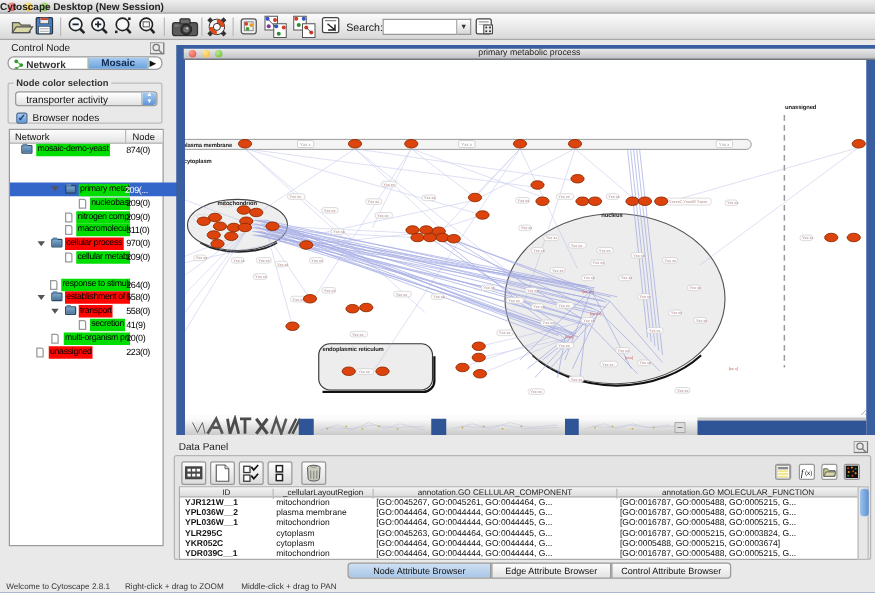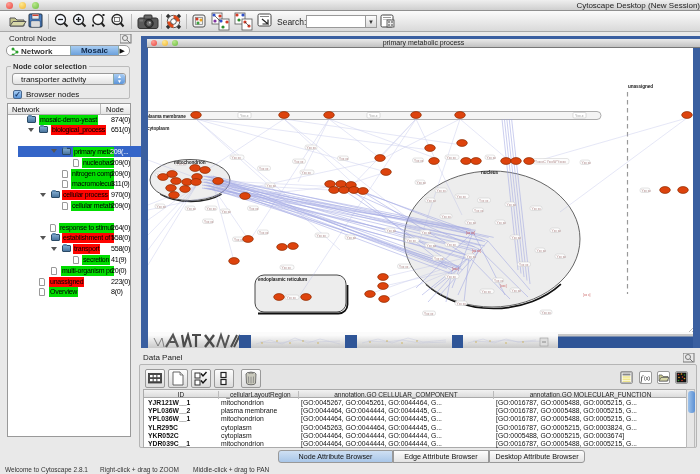--- a/index.html
+++ b/index.html
@@ -1,19 +1,19 @@
 <!DOCTYPE html>
 <html><head><meta charset="utf-8"><style>
 *{margin:0;padding:0;box-sizing:border-box}
 html,body{width:700px;height:474px;overflow:hidden}
 body{font-family:"Liberation Sans",sans-serif;background:#e9e9e9;position:relative;font-size:8px;color:#111}
 
 #titlebar{position:absolute;left:0;top:0;width:700px;height:11px;background:linear-gradient(#efefef,#cfcfcf);border-bottom:1px solid #8f8f8f}
 #titlebar .tl{position:absolute;top:2px;width:7px;height:7px;border-radius:50%}
-#title-text{position:absolute;left:0;right:0;top:1px;text-align:right;font-size:8px;font-weight:normal;color:#222}
+#title-text{position:absolute;left:0;right:0;top:1px;text-align:left;font-size:8px;font-weight:bold;color:#222}
 
 #toolbar{position:absolute;left:0;top:11px;width:700px;height:21px;background:linear-gradient(#fbfbfb,#d9d9d9);border-bottom:1px solid #a8a8a8}
 .sep{position:absolute;top:3px;height:15px;width:1px;background:#bbb}
 #searchlbl{position:absolute;left:277px;top:6px;font-size:8.5px;color:#222}
 #searchbox{position:absolute;left:306px;top:4px;width:60px;height:13px;background:#fff;border:1px solid #999}
 #searcharrow{position:absolute;left:366px;top:4px;width:11px;height:13px;background:linear-gradient(#fdfdfd,#d8d8d8);border:1px solid #999;border-left:none;font-size:6px;text-align:center;line-height:13px;color:#333}
 
 #cp-head{position:absolute;left:0;top:32px;width:136px;height:13px;background:#e9e9e9}
 #cp-head span{position:absolute;left:9px;top:2px;font-size:8px;color:#222}
 #cp-tabs{position:absolute;left:6px;top:45px;width:124px;height:11px;background:#fff;border:1px solid #9a9a9a;border-radius:5px;overflow:hidden}
@@ -25,21 +25,21 @@
 #dropdown{position:absolute;left:12px;top:73px;width:114px;height:12px;background:linear-gradient(#fff,#e2e2e2);border:1px solid #9a9a9a;border-radius:3px}
 #dropdown .txt{position:absolute;left:8px;top:1px;font-size:8px;color:#111}
 #dropdown .btn{position:absolute;right:0;top:0;width:12px;height:10px;background:linear-gradient(#a9cdf4,#5d95d9);border-left:1px solid #8aa;border-radius:0 3px 3px 0;color:#fff;font-size:5px;line-height:5px;text-align:center}
 #checkbox{position:absolute;left:13px;top:90px;width:9px;height:9px;background:linear-gradient(#a6cdf4,#5d97da);border:1px solid #49688f;border-radius:2px;color:#1a3a6b;font-size:8px;line-height:8px;font-weight:bold;text-align:center}
 #checklbl{position:absolute;left:26px;top:90px;font-size:8px;color:#111}
 #treebox{position:absolute;left:7px;top:103px;width:124px;height:334px;background:#fff;border:1px solid #999}
 #treehdr{position:absolute;left:0;top:0;width:122px;height:11px;background:linear-gradient(#fdfdfd,#e4e4e4);border-bottom:1px solid #aaa}
 #treehdr .c1{position:absolute;left:4px;top:1px;font-size:7.5px;color:#111}
 #treehdr .c2{position:absolute;left:98px;top:1px;font-size:7.5px;color:#111}
 #treehdr .vline{position:absolute;left:92px;top:0;width:1px;height:11px;background:#bbb}
-.trow{position:absolute;left:10px;width:148px;height:11px;font-size:7px;letter-spacing:-0.25px;white-space:nowrap}
+.trow{position:absolute;left:0;width:148px;height:11px;font-size:7px;letter-spacing:-0.25px;white-space:nowrap}
 .trow .lbl{position:absolute;top:0.5px;height:10px;line-height:10px;padding:0 1px;color:#000;overflow:hidden}
 .trow .val{position:absolute;left:93px;top:0.5px;line-height:10px;color:#000;font-size:7.2px;letter-spacing:-0.3px}
 .trow.sel{background:#3465c8}
 .trow.sel .val{color:#fff}
 .gn{background:#00dd00}
 .rd{background:#ff0400}
 .tri{position:absolute;top:3px;width:0;height:0;border-left:3.5px solid transparent;border-right:3.5px solid transparent;border-top:4.5px solid #555}
 .fold{position:absolute;top:1.5px;width:9px;height:7px;background:linear-gradient(#7da7cc,#49759e);border:0.5px solid #2a4a66;border-radius:1px}
 .fold:before{content:"";position:absolute;left:0;top:-2px;width:4px;height:2px;background:#5d87ac;border-radius:1px 1px 0 0}
 .file{position:absolute;top:1.5px;width:6px;height:8px;background:#fff;border:0.6px solid #999;border-radius:0 2px 0 0}
@@ -233,26 +233,20 @@
       <div class="c1">Network</div>
       <div class="vline"></div>
       <div class="c2">Node</div>
     </div>
 
     <div class="trow" style="top:10.0px">
       <div class="fold" style="left:9px"></div>
       <div class="lbl gn" style="left:21px;max-width:75px">mosaic-demo-yeast</div>
       <div class="val">874(0)</div>
     </div>
-    <div class="trow" style="top:20.8px">
-      <div class="tri" style="left:10px"></div>
-      <div class="fold" style="left:21px"></div>
-      <div class="lbl rd" style="left:33px;max-width:63px">biological_process</div>
-      <div class="val">651(0)</div>
-    </div>
     <div class="trow sel" style="top:42.4px">
       <div class="tri" style="left:33px"></div>
       <div class="fold" style="left:44px"></div>
       <div class="lbl gn" style="left:55px;max-width:41px">primary metabo</div>
       <div class="val" style="left:92px">209(...</div>
     </div>
     <div class="trow" style="top:53.2px">
       <div class="file" style="left:55px"></div>
       <div class="lbl gn" style="left:64px;max-width:32px">nucleobase-</div>
       <div class="val">209(0)</div>
@@ -302,25 +296,20 @@
     </div>
     <div class="trow" style="top:161.2px">
       <div class="file" style="left:33px"></div>
       <div class="lbl gn" style="left:43px;max-width:53px">multi-organism pro</div>
       <div class="val">20(0)</div>
     </div>
     <div class="trow" style="top:172.0px">
       <div class="file" style="left:21px"></div>
       <div class="lbl rd" style="left:31px;max-width:65px">unassigned</div>
       <div class="val">223(0)</div>
-    </div>
-    <div class="trow" style="top:182.8px">
-      <div class="file" style="left:21px"></div>
-      <div class="lbl gn" style="left:31px;max-width:65px">Overview</div>
-      <div class="val">8(0)</div>
     </div>
   </div>
 
   <div id="netwin">
     <div id="nettitle">
       <div class="tl" style="left:4px;background:radial-gradient(circle at 35% 30%,#ff9d95,#e8453c)"></div>
       <div class="tl" style="left:14.5px;background:radial-gradient(circle at 35% 30%,#ffe990,#f0b32e)"></div>
       <div class="tl" style="left:25px;background:radial-gradient(circle at 35% 30%,#b8e98c,#6cb93c)"></div>
       <div class="t">primary metabolic process</div>
     </div>
@@ -779,18 +768,18 @@
         <span class="c3">[GO:0044464, GO:0044444, GO:0044444, G...</span>
         <span class="c4">[GO:0016787, GO:0005488, GO:0005215, G...</span>
       </div>
     </div>
     <div id="dpscroll">
       <div id="dpthumb"></div>
     </div>
   </div>
   <div class="btab" id="btab1">Node Attribute Browser</div>
   <div class="btab" id="btab2">Edge Attribute Browser</div>
-  <div class="btab" id="btab3">Desktop Attribute Browser</div>
+  <div class="btab" id="btab3">Control Attribute Browser</div>
   <div id="statusbar">
     <span style="left:5px">Welcome to Cytoscape 2.8.1</span>
     <span style="left:100px">Right-click + drag to ZOOM</span>
     <span style="left:193px">Middle-click + drag to PAN</span>
   </div>
 
 </body></html>

